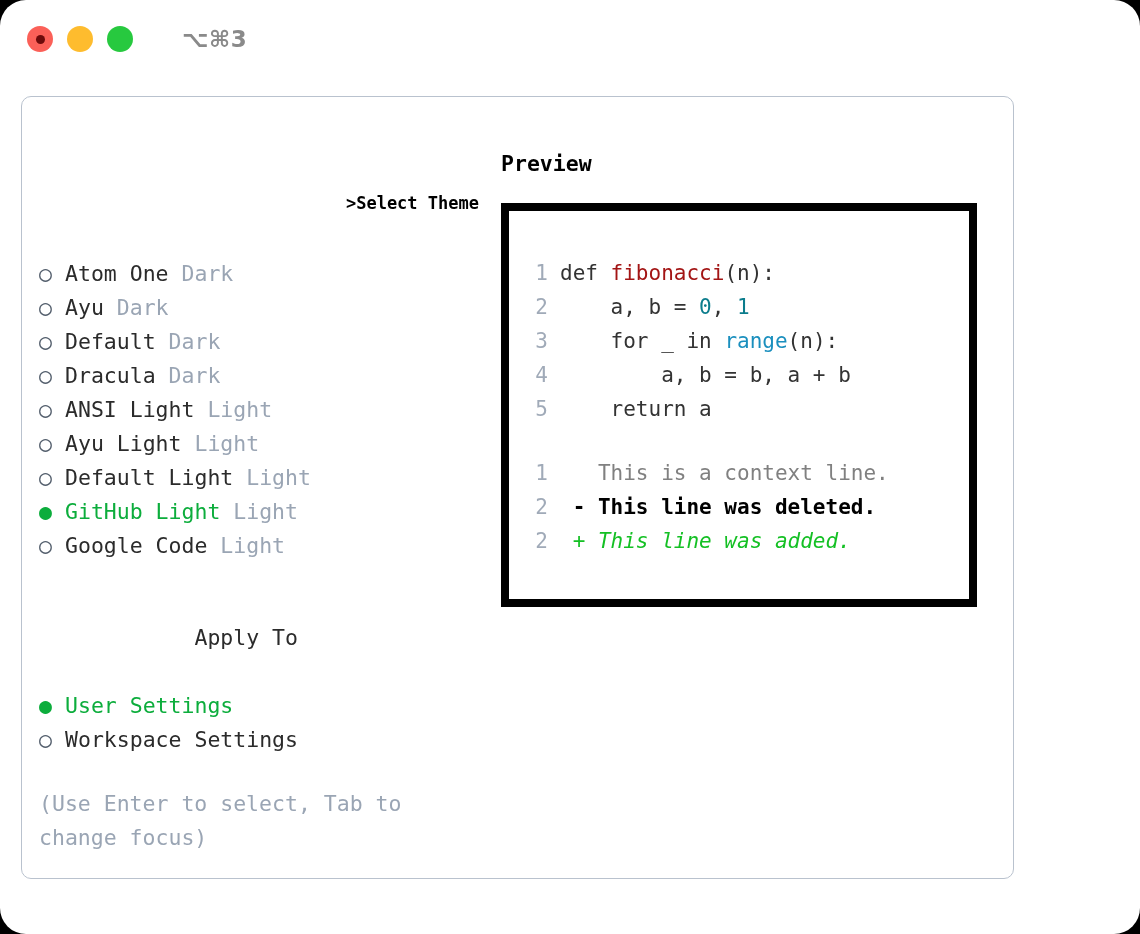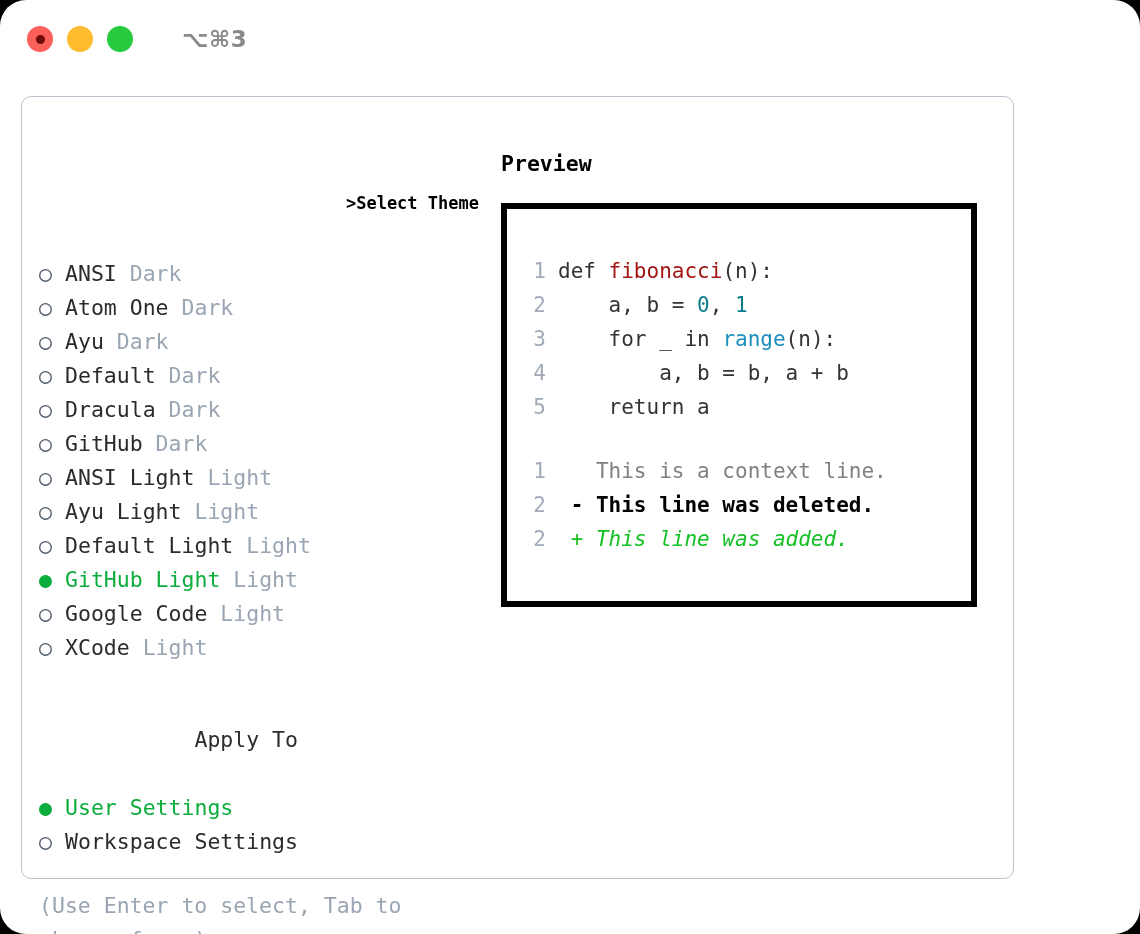--- a/index.html
+++ b/index.html
@@ -145,21 +145,21 @@
   #preview-title {
     font-size: 21.5px;
     font-weight: bold;
     color: #000000;
     line-height: 30px;
     margin-bottom: 24px;
   }
   #preview-box {
     width: 476px;
     height: 404px;
-    border: 6px solid #000000;
+    border: 8px solid #000000;
     box-sizing: border-box;
     background: #ffffff;
     padding: 45px 0 0 0;
   }
 
   .code-line {
     font-size: 21px;
     line-height: 34px;
     white-space: pre;
     font-family: "DejaVu Sans Mono", monospace;
@@ -200,32 +200,29 @@
 
   <div id="panel">
 
     <div id="left-col">
 
       <div class="row header-row">
         <span class="marker">&gt;</span><span>Select Theme</span>
       </div>
 
       <div id="theme-list">
-          <div class="row"><span class="marker empty">○</span><span class="name">ANSI </span><span class="tag">Dark</span></div>
           <div class="row"><span class="marker empty">○</span><span class="name">Atom One </span><span class="tag">Dark</span></div>
           <div class="row"><span class="marker empty">○</span><span class="name">Ayu </span><span class="tag">Dark</span></div>
           <div class="row"><span class="marker empty">○</span><span class="name">Default </span><span class="tag">Dark</span></div>
           <div class="row"><span class="marker empty">○</span><span class="name">Dracula </span><span class="tag">Dark</span></div>
-          <div class="row"><span class="marker empty">○</span><span class="name">GitHub </span><span class="tag">Dark</span></div>
           <div class="row"><span class="marker empty">○</span><span class="name">ANSI Light </span><span class="tag">Light</span></div>
           <div class="row"><span class="marker empty">○</span><span class="name">Ayu Light </span><span class="tag">Light</span></div>
           <div class="row"><span class="marker empty">○</span><span class="name">Default Light </span><span class="tag">Light</span></div>
           <div class="row selected"><span class="marker filled">●</span><span class="name">GitHub Light </span><span class="tag">Light</span></div>
           <div class="row"><span class="marker empty">○</span><span class="name">Google Code </span><span class="tag">Light</span></div>
-          <div class="row"><span class="marker empty">○</span><span class="name">XCode </span><span class="tag">Light</span></div>
         </div>
 
       <div id="apply-block">
         <div class="apply-title">
           <span class="marker blank">&nbsp;</span><span>Apply To</span>
         </div>
         <div id="apply-list">
             <div class="row selected"><span class="marker filled">●</span><span class="name">User Settings</span></div>
             <div class="row"><span class="marker empty">○</span><span class="name">Workspace Settings</span></div>
           </div>

